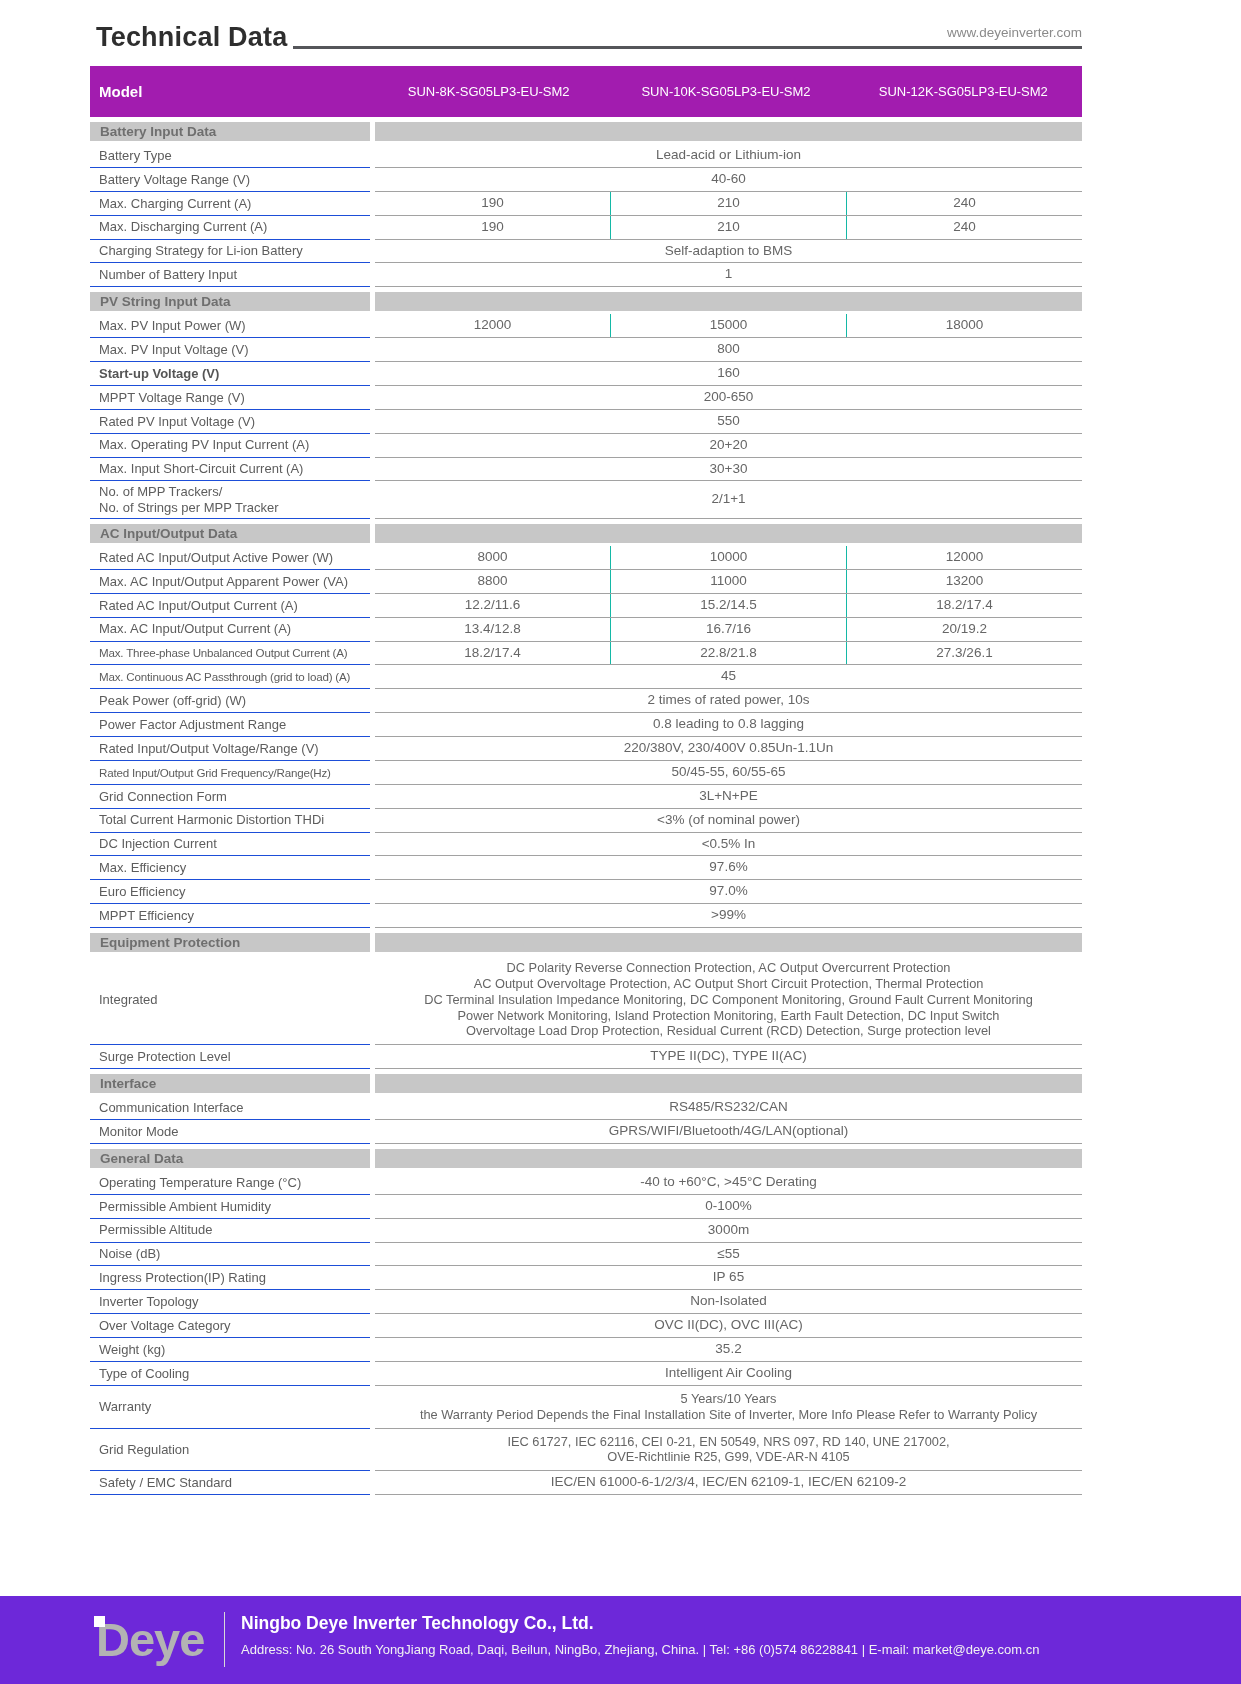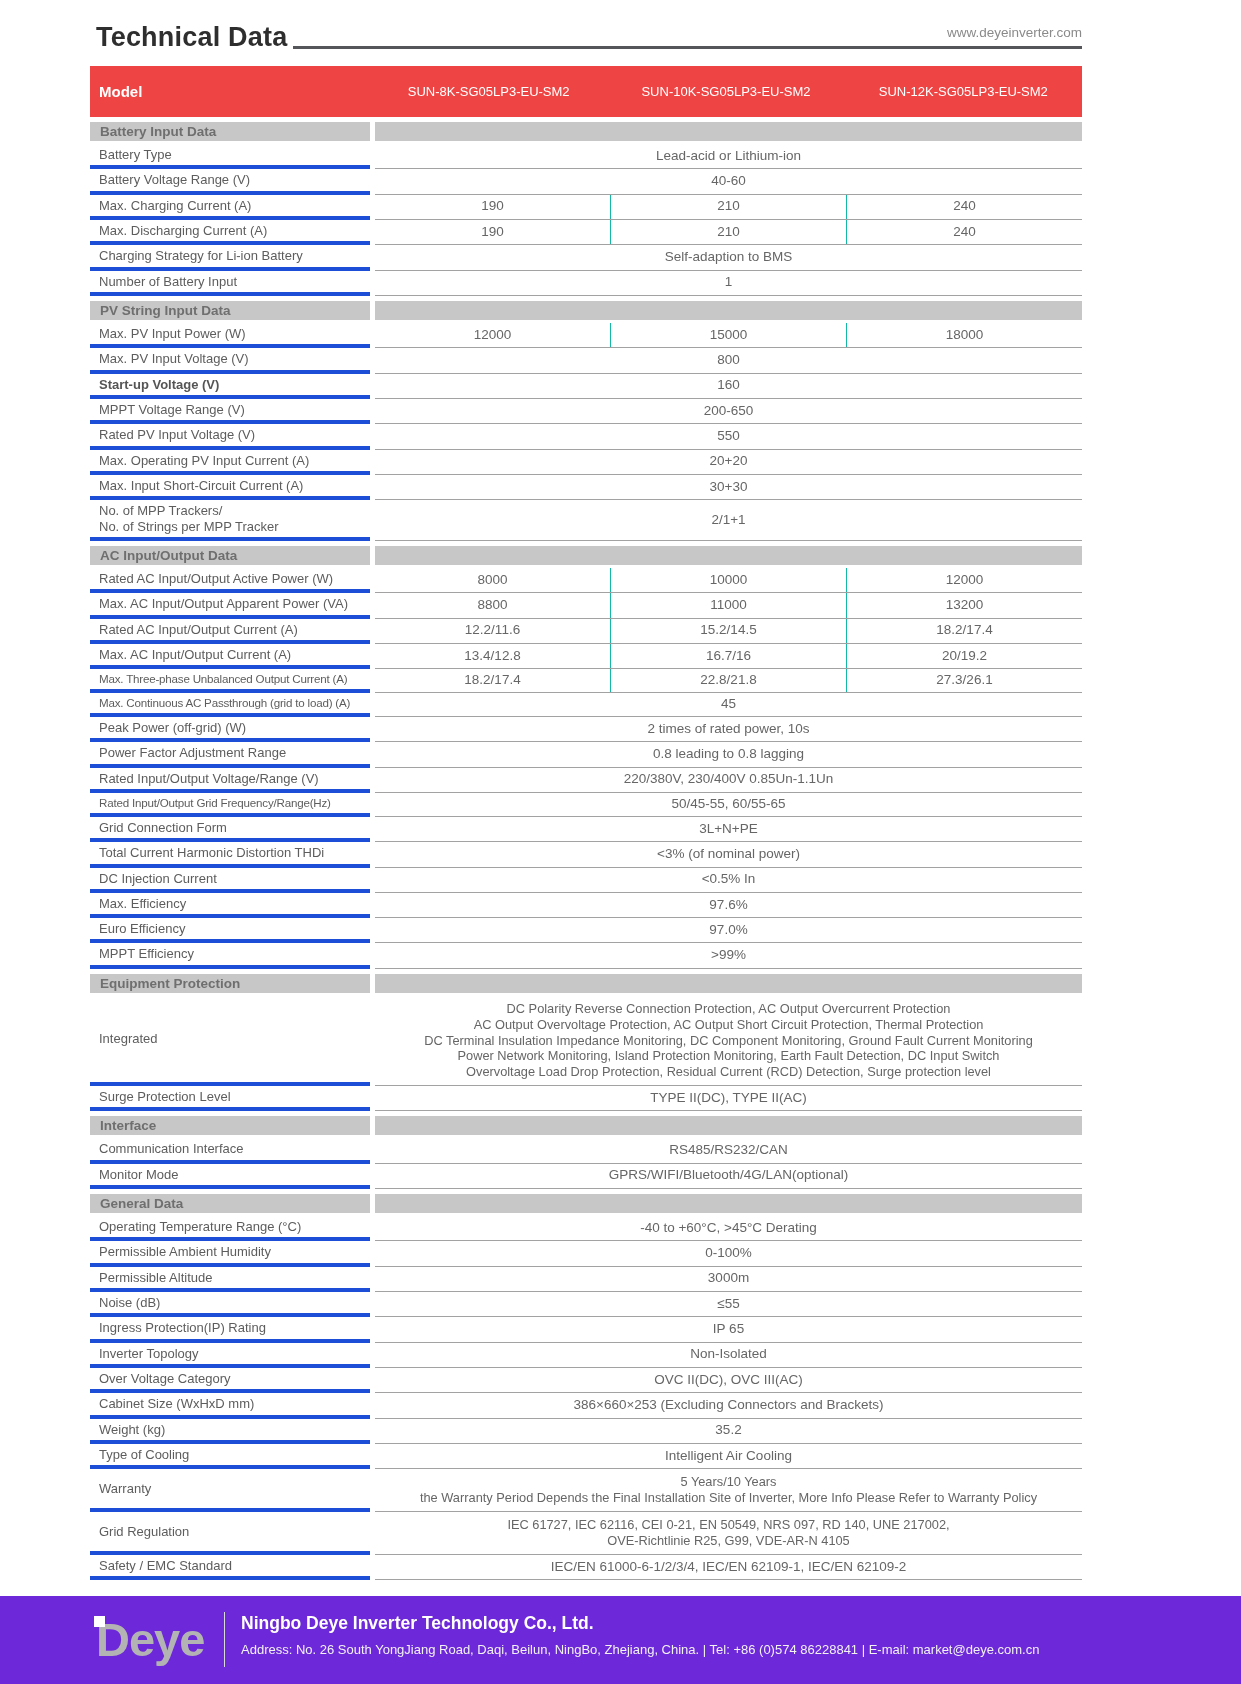--- a/index.html
+++ b/index.html
@@ -5,36 +5,36 @@
   html,body{margin:0;padding:0;background:#ffffff;}
   .page{position:relative;width:1241px;height:1684px;background:#ffffff;overflow:hidden;
         font-family:"Liberation Sans",sans-serif;}
 
   
   .doc-title{position:absolute;left:96px;top:22px;font-size:27px;font-weight:bold;color:#2e2e2e;letter-spacing:0.2px;}
   .title-rule{position:absolute;left:293px;top:46px;width:789px;height:3px;background:#55565a;}
   .site-url{position:absolute;right:159px;top:25px;font-size:13.5px;color:#8a8a8a;}
 
   
-  .model-bar{position:absolute;left:90px;top:66px;width:992px;height:51px;background:#ef4444;display:flex;}
+  .model-bar{position:absolute;left:90px;top:66px;width:992px;height:51px;background:#a21caf;display:flex;}
   .model-label{width:280px;box-sizing:border-box;display:flex;align-items:center;padding-left:9px;
                color:#ffffff;font-weight:bold;font-size:15px;}
   .model-cols{flex:1;display:flex;}
   .model-col{flex:1;display:flex;justify-content:center;align-items:center;
              color:#ffffff;font-size:13px;line-height:1.5;}
 
   
   .table{position:absolute;left:90px;top:117px;width:992px;}
   .sec{display:flex;gap:5px;height:19px;margin:5px 0 3px 0;}
   .sec-label{width:280px;box-sizing:border-box;background:#c7c7c7;color:#6f6f6f;font-weight:bold;
              font-size:13.5px;display:flex;align-items:center;padding-left:10px;}
   .sec-fill{flex:1;background:#c7c7c7;}
   .row{display:flex;gap:5px;}
   .cell-label{width:280px;box-sizing:border-box;padding:3px 2px 3px 9px;display:flex;align-items:center;
-              border-bottom:4px solid #1d4ed8;color:#5d5d5d;font-size:13px;min-height:22px;
+              border-bottom:1px solid #1d4ed8;color:#5d5d5d;font-size:13px;min-height:22px;
               white-space:pre-line;line-height:1.18;}
   .cell-label.condensed{font-size:11.6px;letter-spacing:-0.2px;}
   .cell-label.boldish{font-weight:bold;color:#555555;}
   .vals{flex:1;display:flex;border-bottom:1px solid #a2a2a2;box-sizing:border-box;}
   .val{flex:1;display:flex;align-items:center;justify-content:center;text-align:center;color:#666666;
        font-size:13.5px;padding:3px 6px;white-space:pre-line;line-height:1.25;box-sizing:border-box;min-height:22px;}
   .val + .val{border-left:1px solid #14b8a6;}
   .val.multiline{font-size:12.8px;line-height:1.24;padding:5px 2px;}
 
   
@@ -360,26 +360,20 @@
           <div class="val">Non-Isolated</div>
         </div>
       </div>
       <div class="row">
         <div class="cell-label">Over Voltage Category</div>
         <div class="vals">
           <div class="val">OVC II(DC), OVC III(AC)</div>
         </div>
       </div>
       <div class="row">
-        <div class="cell-label">Cabinet Size (WxHxD mm)</div>
-        <div class="vals">
-          <div class="val">386×660×253 (Excluding Connectors and Brackets)</div>
-        </div>
-      </div>
-      <div class="row">
         <div class="cell-label">Weight (kg)</div>
         <div class="vals">
           <div class="val">35.2</div>
         </div>
       </div>
       <div class="row">
         <div class="cell-label">Type of Cooling</div>
         <div class="vals">
           <div class="val">Intelligent Air Cooling</div>
         </div>

